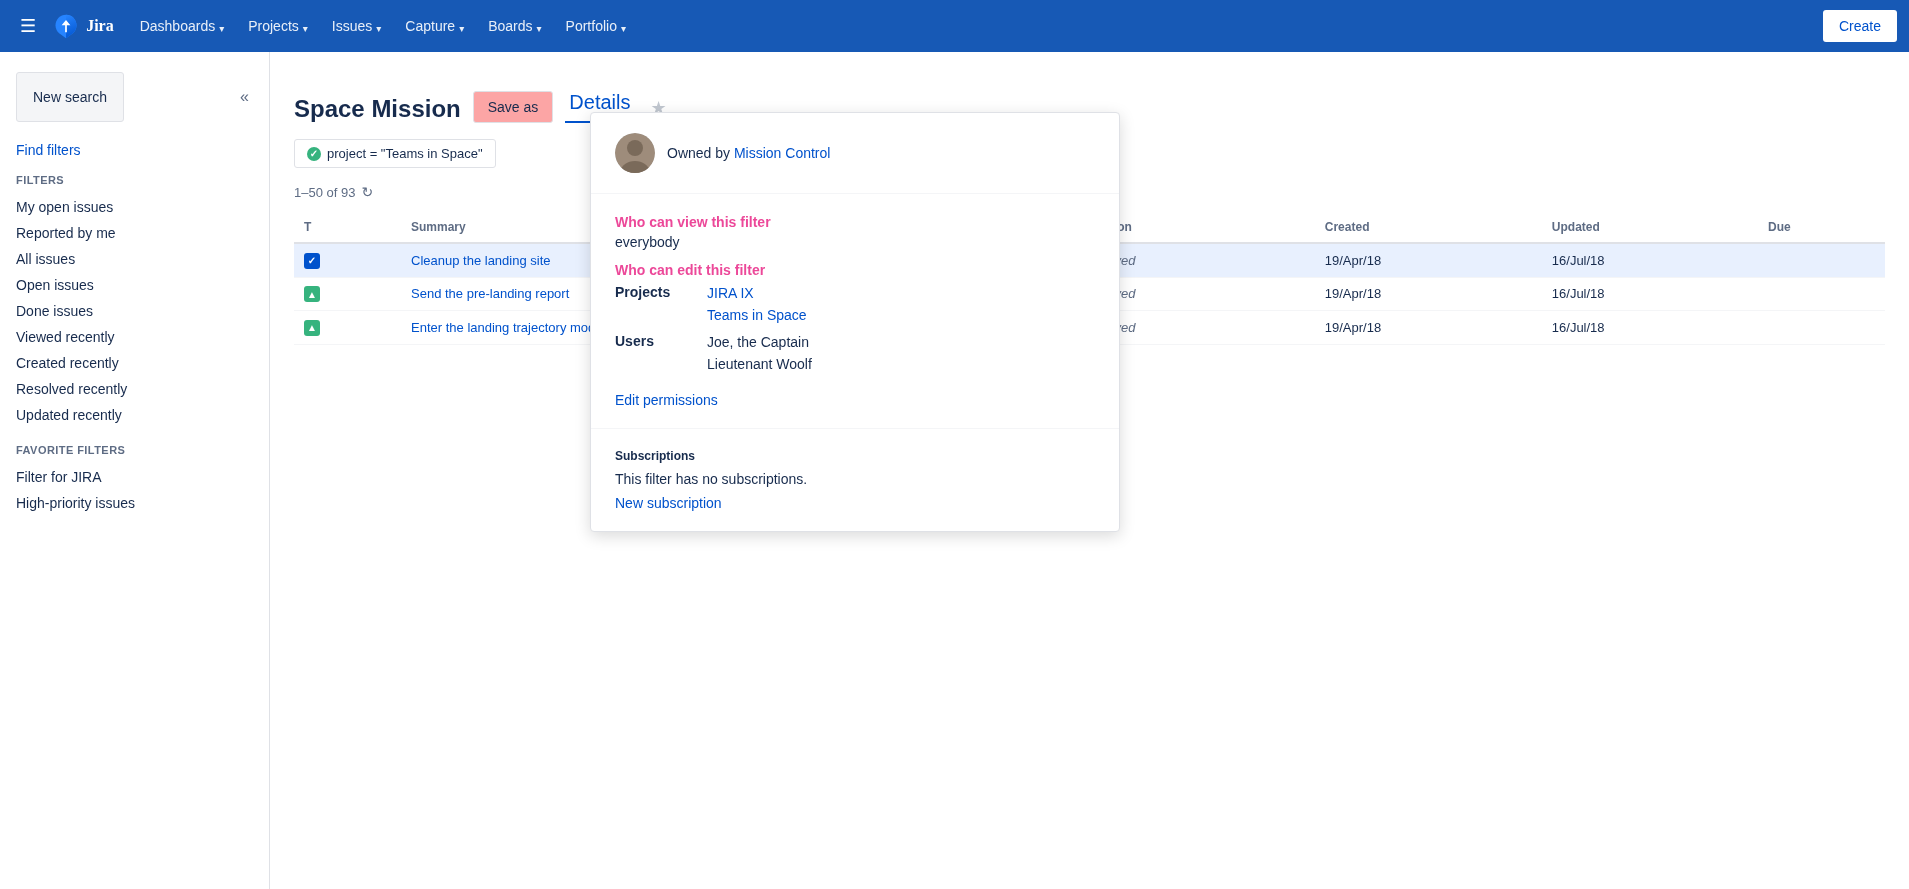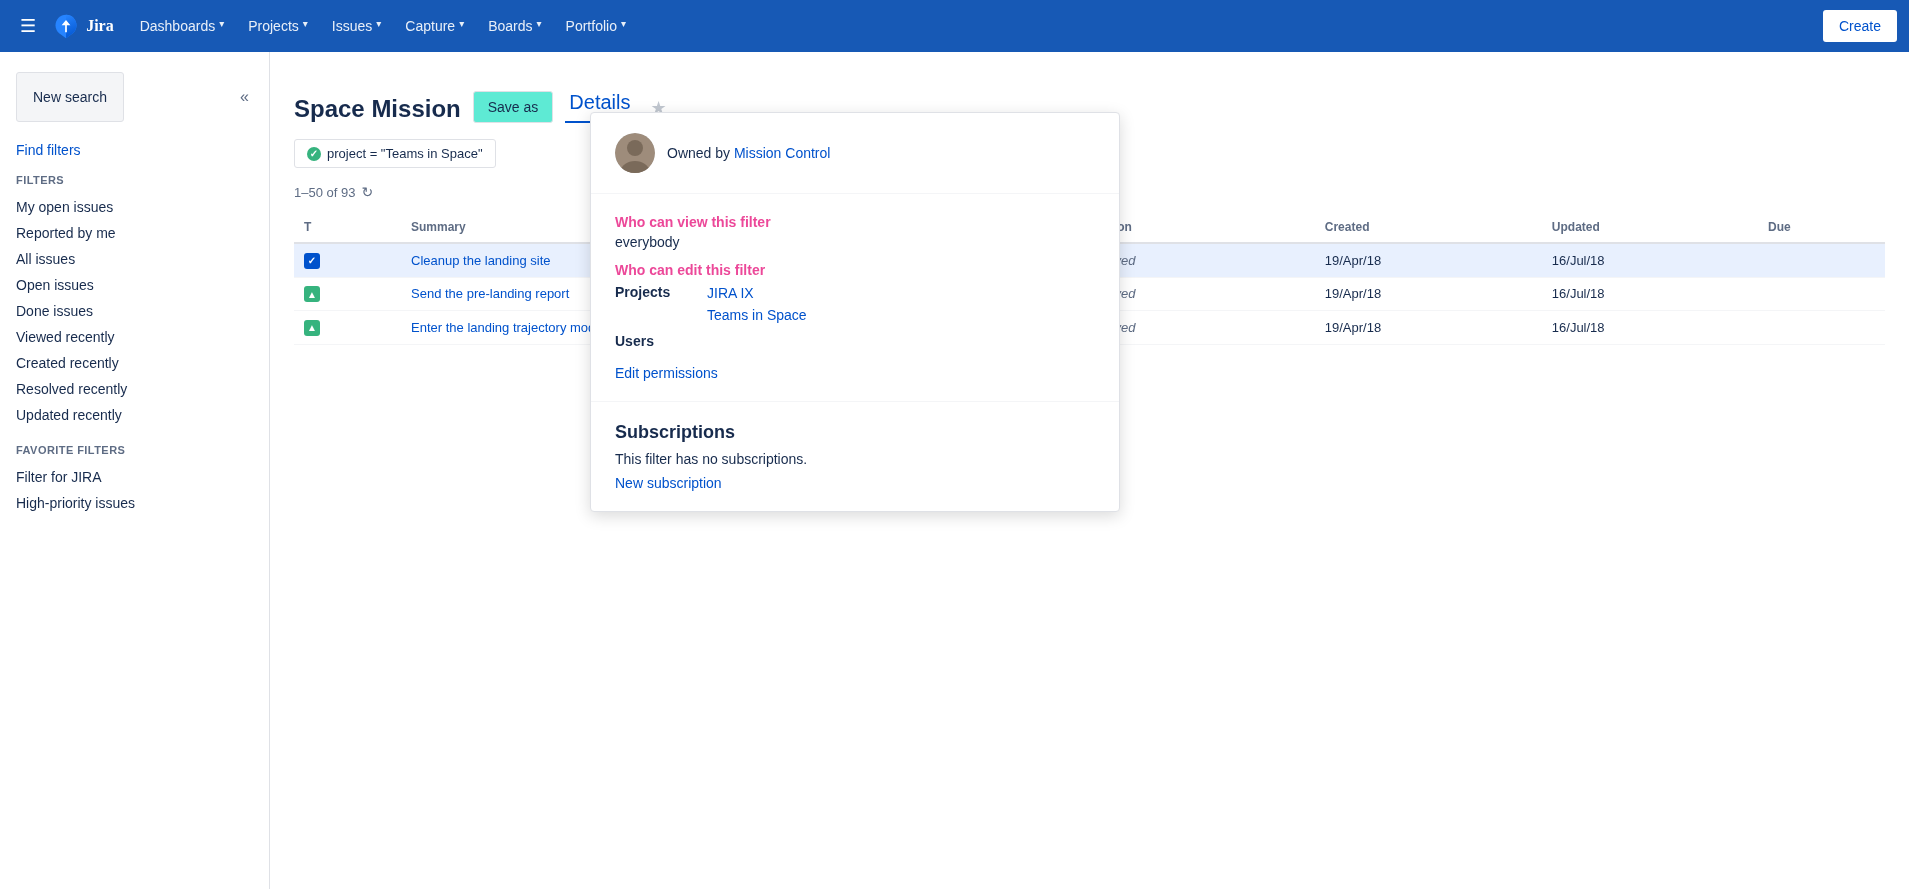--- a/index.html
+++ b/index.html
@@ -38,21 +38,21 @@
       width: 28px;
       height: 28px;
     }
     .topnav-item {
       color: rgba(255,255,255,0.9);
       font-size: 14px;
       padding: 8px 10px;
       cursor: pointer;
       border-radius: 3px;
       display: flex;
-      align-items: flex-start;
+      align-items: flex-end;
       gap: 4px;
       white-space: nowrap;
       user-select: none;
     }
     .topnav-item .chevron { font-size: 10px; }
     .topnav-create {
       margin-left: auto;
       background: #fff;
       color: #0052cc;
       font-weight: 400;
@@ -139,21 +139,21 @@
       gap: 12px;
       margin-bottom: 16px;
       flex-wrap: wrap;
     }
     .page-title {
       font-size: 24px;
       font-weight: 600;
       color: #172b4d;
     }
     .save-as-btn {
-      background: #5eead4;
+      background: #fca5a5;
       border: 1px solid #dfe1e6;
       border-radius: 3px;
       padding: 7px 14px;
       font-size: 14px;
       cursor: pointer;
       color: #172b4d;
       font-weight: 500;
     }
     .details-btn {
       background: none;
@@ -310,21 +310,21 @@
     .popup-grid-label {
       font-weight: 700;
       font-size: 14px;
       color: #172b4d;
       padding-top: 2px;
     }
     .popup-grid-value { font-size: 14px; color: #172b4d; line-height: 1.6; }
     .popup-link { color: #0052cc; text-decoration: none; cursor: pointer; font-size: 14px; }
     .subscriptions-label {
       font-weight: 700;
-      font-size: 18px;
+      font-size: 12px;
       color: #172b4d;
       margin-bottom: 8px;
     }
     .subscriptions-text {
       font-size: 14px;
       color: #172b4d;
       margin-bottom: 8px;
     }
   </style>
 </head>
@@ -478,20 +478,24 @@
         <div class="popup-label">Who can view this filter</div>
         <div class="popup-value">everybody</div>
         <div class="popup-label">Who can edit this filter</div>
         <div class="popup-grid">
           <div class="popup-grid-label">Projects</div>
           <div class="popup-grid-value">
             <a class="popup-link">JIRA IX</a><br>
             <a class="popup-link">Teams in Space</a>
           </div>
           <div class="popup-grid-label">Users</div>
+          <div class="popup-grid-value">
+            <span>Joe, the Captain</span><br>
+            <span>Lieutenant Woolf</span>
+          </div>
         </div>
         <br>
         <a class="popup-link">Edit permissions</a>
       </div>
 
       <div class="popup-section">
         <div class="subscriptions-label">Subscriptions</div>
         <div class="subscriptions-text">This filter has no subscriptions.</div>
         <a class="popup-link">New subscription</a>
       </div>

